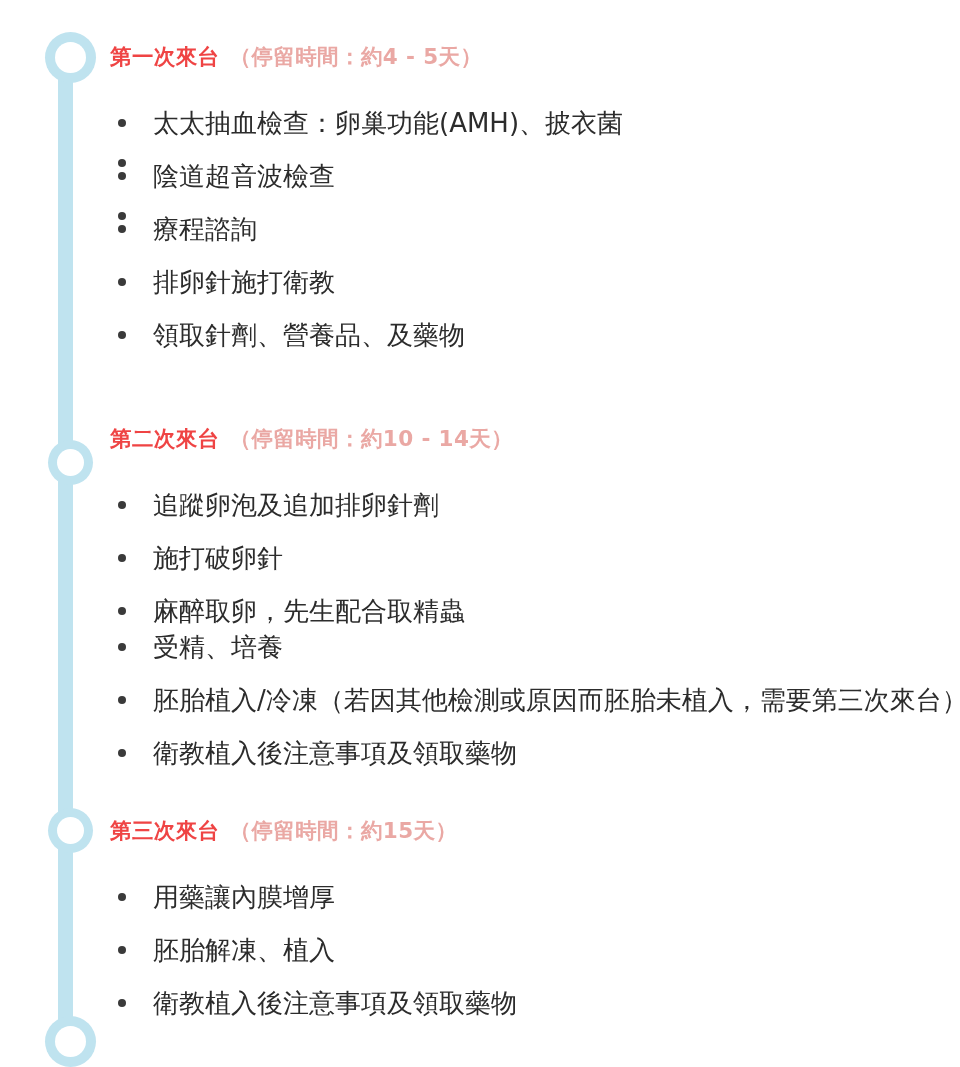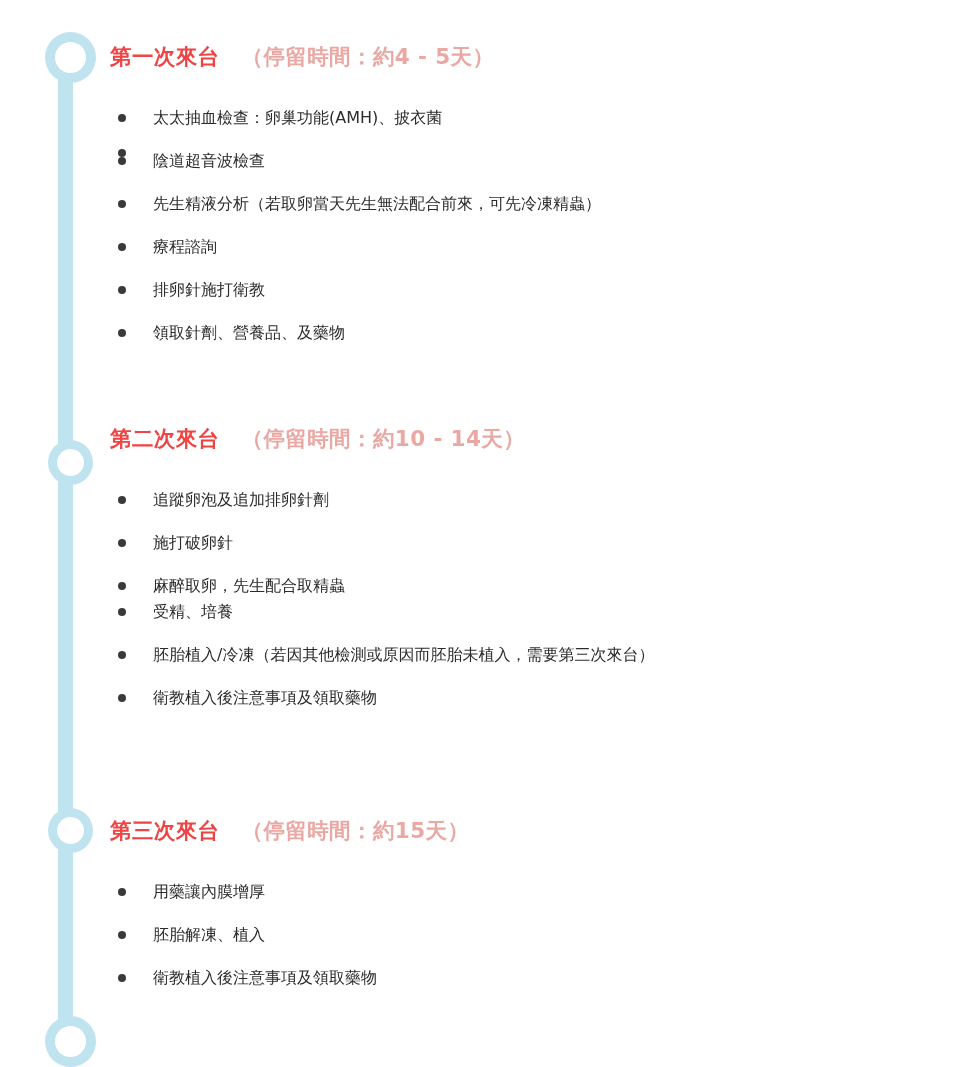--- a/index.html
+++ b/index.html
@@ -62,33 +62,33 @@
     font-size: 21.5px;
     font-weight: bold;
     letter-spacing: 0.4px;
     line-height: 1;
   }
   .section-header .header-title {
     color: #ef4444;
   }
   .section-header .header-note {
     color: #eaa8a4;
-    margin-left: 22px;
+    margin-left: 10px;
   }
 
   .bullet-list {
     list-style: none;
     margin: 0;
     padding: 0;
   }
   .bullet-list li {
     position: relative;
     padding-left: 43px;
     color: #2c2c2c;
-    font-size: 16px;
+    font-size: 26px;
     line-height: 1;
     white-space: nowrap;
   }
   .bullet-list li .bullet-dot {
     position: absolute;
     left: 8px;
     top: 50%;
     margin-top: -4px;
     width: 8px;
     height: 8px;
@@ -130,21 +130,20 @@
       </li>
       <li style="margin-top:27px;">
         <span class="bullet-dot"></span>
       </li>
       <li style="margin-top:27px;">
         <span class="bullet-dot"></span>
         <span>陰道超音波檢查</span>
       </li>
       <li style="margin-top:27px;">
         <span class="bullet-dot"></span>
-        <span>先生精液分析（若取卵當天先生無法配合前來，可先冷凍精蟲）</span>
       </li>
       <li style="margin-top:27px;">
         <span class="bullet-dot"></span>
         <span>療程諮詢</span>
       </li>
       <li style="margin-top:27px;">
         <span class="bullet-dot"></span>
         <span>排卵針施打衛教</span>
       </li>
       <li style="margin-top:27px;">

